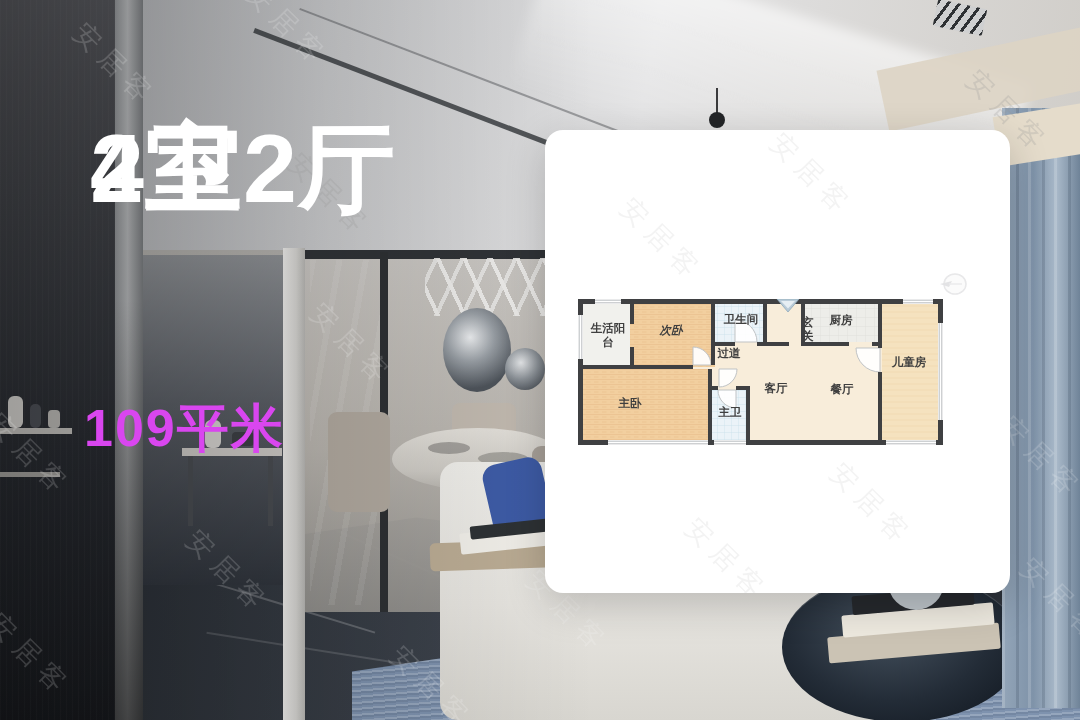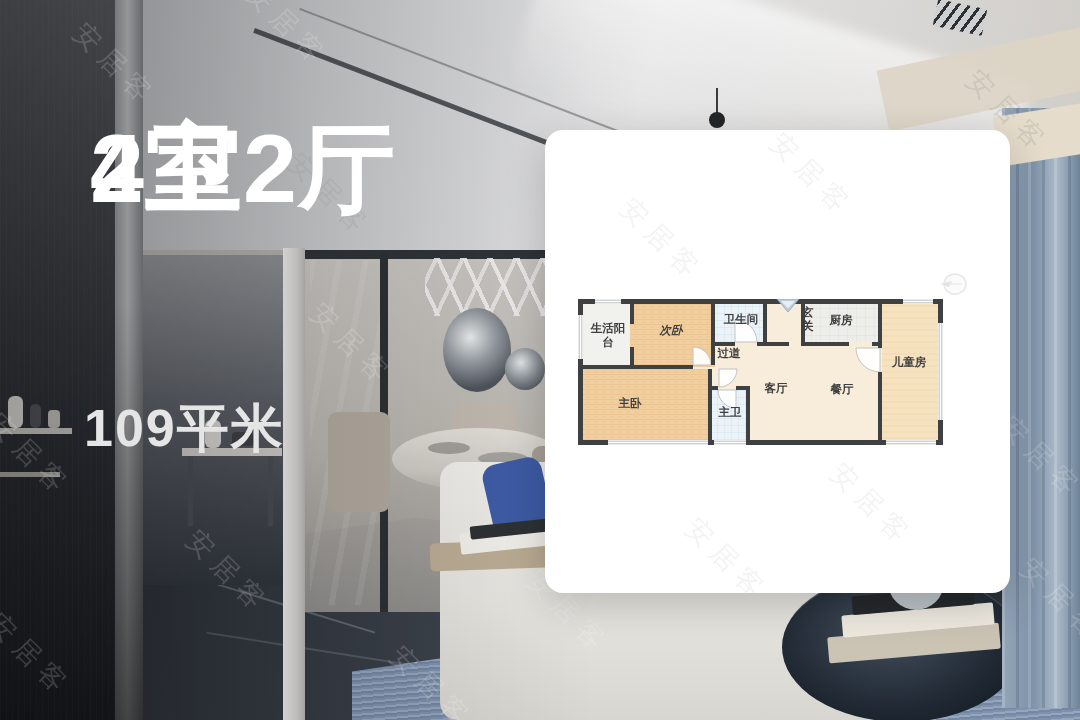--- a/index.html
+++ b/index.html
@@ -117,42 +117,42 @@
   .wm{z-index:6;font-size:27px;letter-spacing:8px;white-space:nowrap;font-weight:400;
     transform:translate(-50%,-50%) rotate(45deg);}
   .wm-light{color:rgba(255,255,255,.17);}
   .wm-gray{color:rgba(150,150,150,.25);}
   .wm-card{color:rgba(80,80,80,.07);z-index:2;}
 
   
   .headline{left:90px;top:110px;z-index:7;color:#fff;font-weight:bold;
     font-size:97px;line-height:1.22;letter-spacing:1px;white-space:nowrap;}
   .headline span{position:static;display:block;}
-  .area-text{left:84px;top:394px;z-index:7;color:#e5e5e5;font-weight:bold;
+  .area-text{left:84px;top:394px;z-index:7;color:#d946ef;font-weight:bold;
     font-size:52px;letter-spacing:2px;white-space:nowrap;}
   .analysis-btn{left:78px;top:489px;width:282px;height:102px;z-index:7;border:none;
     border-radius:30px;background:#3cc584;display:flex;align-items:center;padding:0 0 0 26px;cursor:pointer;}
   .btn-icon{position:static;width:56px;height:56px;border-radius:17px;background:#fff;
     display:flex;align-items:center;justify-content:center;flex:0 0 auto;}
   .btn-play{position:static;width:0;height:0;border-style:solid;border-width:15px 0 15px 24px;
     border-color:transparent transparent transparent #3cc584;margin-left:6px;}
   .btn-label{position:static;color:#fff;font-size:41px;font-weight:bold;letter-spacing:3px;
     margin-left:20px;white-space:nowrap;}
 
   
   .card{left:545px;top:130px;width:465px;height:463px;z-index:7;background:#fff;
     border-radius:18px;box-shadow:0 12px 40px rgba(0,0,0,.2);overflow:hidden;}
   .compass{left:391px;top:140px;width:34px;height:30px;opacity:.85;}
   .floorplan{left:33px;top:169px;width:365px;height:114px;}
   .floorplan svg{position:absolute;left:0;top:0;}
   .fp-lbl{z-index:3;color:#3f3f3f;font-size:11.5px;line-height:1.18;text-align:center;font-weight:bold;}
   .lb-balcony{left:8px;top:23px;width:44px;}
   .lb-ciwo{left:63px;top:25px;width:60px;font-style:italic;}
   .lb-wsj{left:132px;top:14px;width:62px;}
-  .lb-xg{left:186px;top:7px;width:42px;padding-left:38px;}
+  .lb-xg{left:186px;top:17px;width:42px;padding-left:38px;}
   .lb-cf{left:233px;top:15px;width:60px;}
   .lb-etf{left:297px;top:57px;width:68px;}
   .lb-gd{left:130px;top:48px;width:42px;}
   .lb-zw{left:22px;top:98px;width:60px;}
   .lb-zwei{left:131px;top:107px;width:42px;}
   .lb-kt{left:168px;top:83px;width:60px;}
   .lb-ct{left:234px;top:84px;width:60px;}
 </style>
 </head>
 <body>

